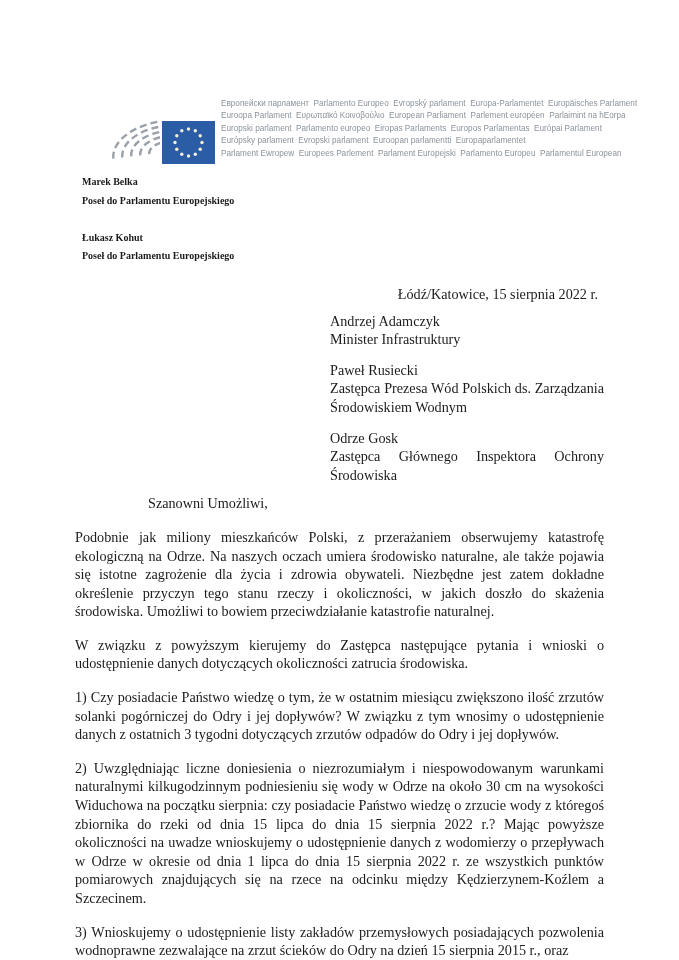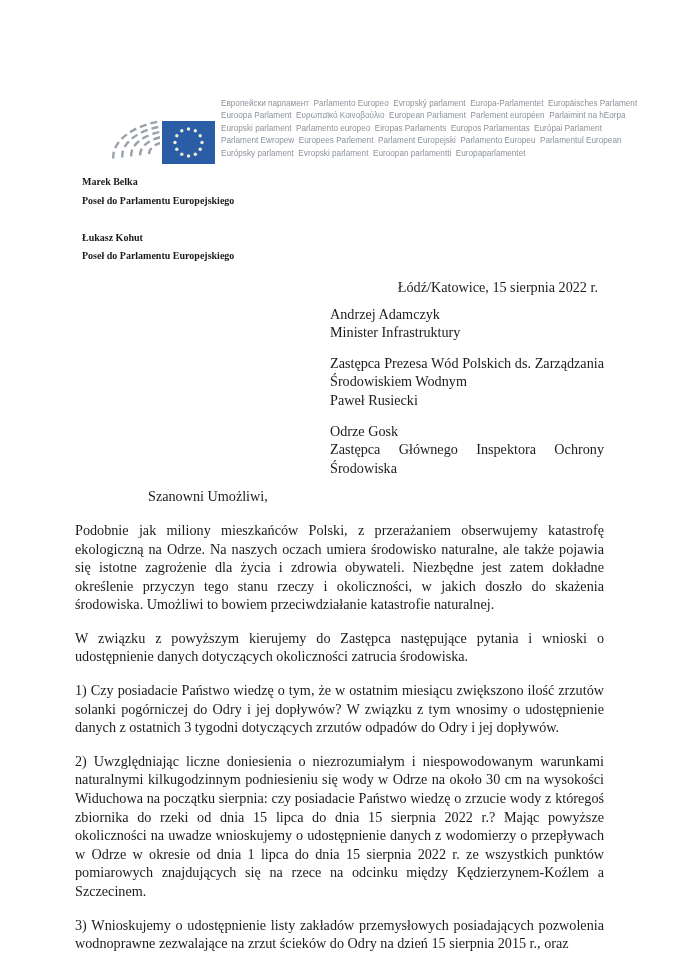--- a/index.html
+++ b/index.html
@@ -36,21 +36,21 @@
   .content { padding: 0 75px; }
   .senders {
     margin-top: 6px;
     padding-left: 7px;
     font-weight: bold;
     font-size: 10px;
     line-height: 18.6px;
   }
   .sender + .sender { margin-top: 18.6px; }
   .dateline {
-    margin-top: 12px;
+    margin-top: 19px;
     padding-right: 6px;
     text-align: right;
     font-size: 14.2px;
     line-height: 18.6px;
   }
   .recipients {
     margin-top: 8px;
     margin-left: 255px;
     width: 274px;
     font-weight: normal;
@@ -99,22 +99,22 @@
         <circle cx="71.8" cy="54.3" r="1.7"></circle>
         <circle cx="70.0" cy="47.5" r="1.7"></circle>
         <circle cx="71.8" cy="40.8" r="1.7"></circle>
         <circle cx="76.8" cy="35.8" r="1.7"></circle>
       </g>
     </svg>
     <div class="logo-text">
       <div class="logo-line">Европейски парламент  Parlamento Europeo  Evropský parlament  Europa-Parlamentet  Europäisches Parlament</div>
       <div class="logo-line">Euroopa Parlament  Ευρωπαϊκό Κοινοβούλιο  European Parliament  Parlement européen  Parlaimint na hEorpa</div>
       <div class="logo-line">Europski parlament  Parlamento europeo  Eiropas Parlaments  Europos Parlamentas  Európai Parlament</div>
+      <div class="logo-line">Európsky parlament  Evropski parlament  Euroopan parlamentti  Europaparlamentet</div>
       <div class="logo-line">Parlament Ewropew  Europees Parlement  Parlament Europejski  Parlamento Europeu  Parlamentul European</div>
-      <div class="logo-line">Európsky parlament  Evropski parlament  Euroopan parlamentti  Europaparlamentet</div>
     </div>
   </div>
 
   <div class="content">
     <div class="senders">
       <div class="sender">
         <div>Marek Belka</div>
         <div>Poseł do Parlamentu Europejskiego</div>
       </div>
       <div class="sender">
@@ -124,22 +124,22 @@
     </div>
 
     <div class="dateline">Łódź/Katowice, 15 sierpnia 2022 r.</div>
 
     <div class="recipients">
       <div class="recipient">
         <div>Andrzej Adamczyk</div>
         <div>Minister Infrastruktury</div>
       </div>
       <div class="recipient">
+        <div>Paweł Rusiecki</div>
         <div>Zastępca Prezesa Wód Polskich ds. Zarządzania Środowiskiem Wodnym</div>
-        <div>Paweł Rusiecki</div>
       </div>
       <div class="recipient">
         <div>Odrze Gosk</div>
         <div>Zastępca Głównego Inspektora Ochrony Środowiska</div>
       </div>
     </div>
 
     <div class="salutation">Szanowni Umożliwi,</div>
 
     <div class="body">

